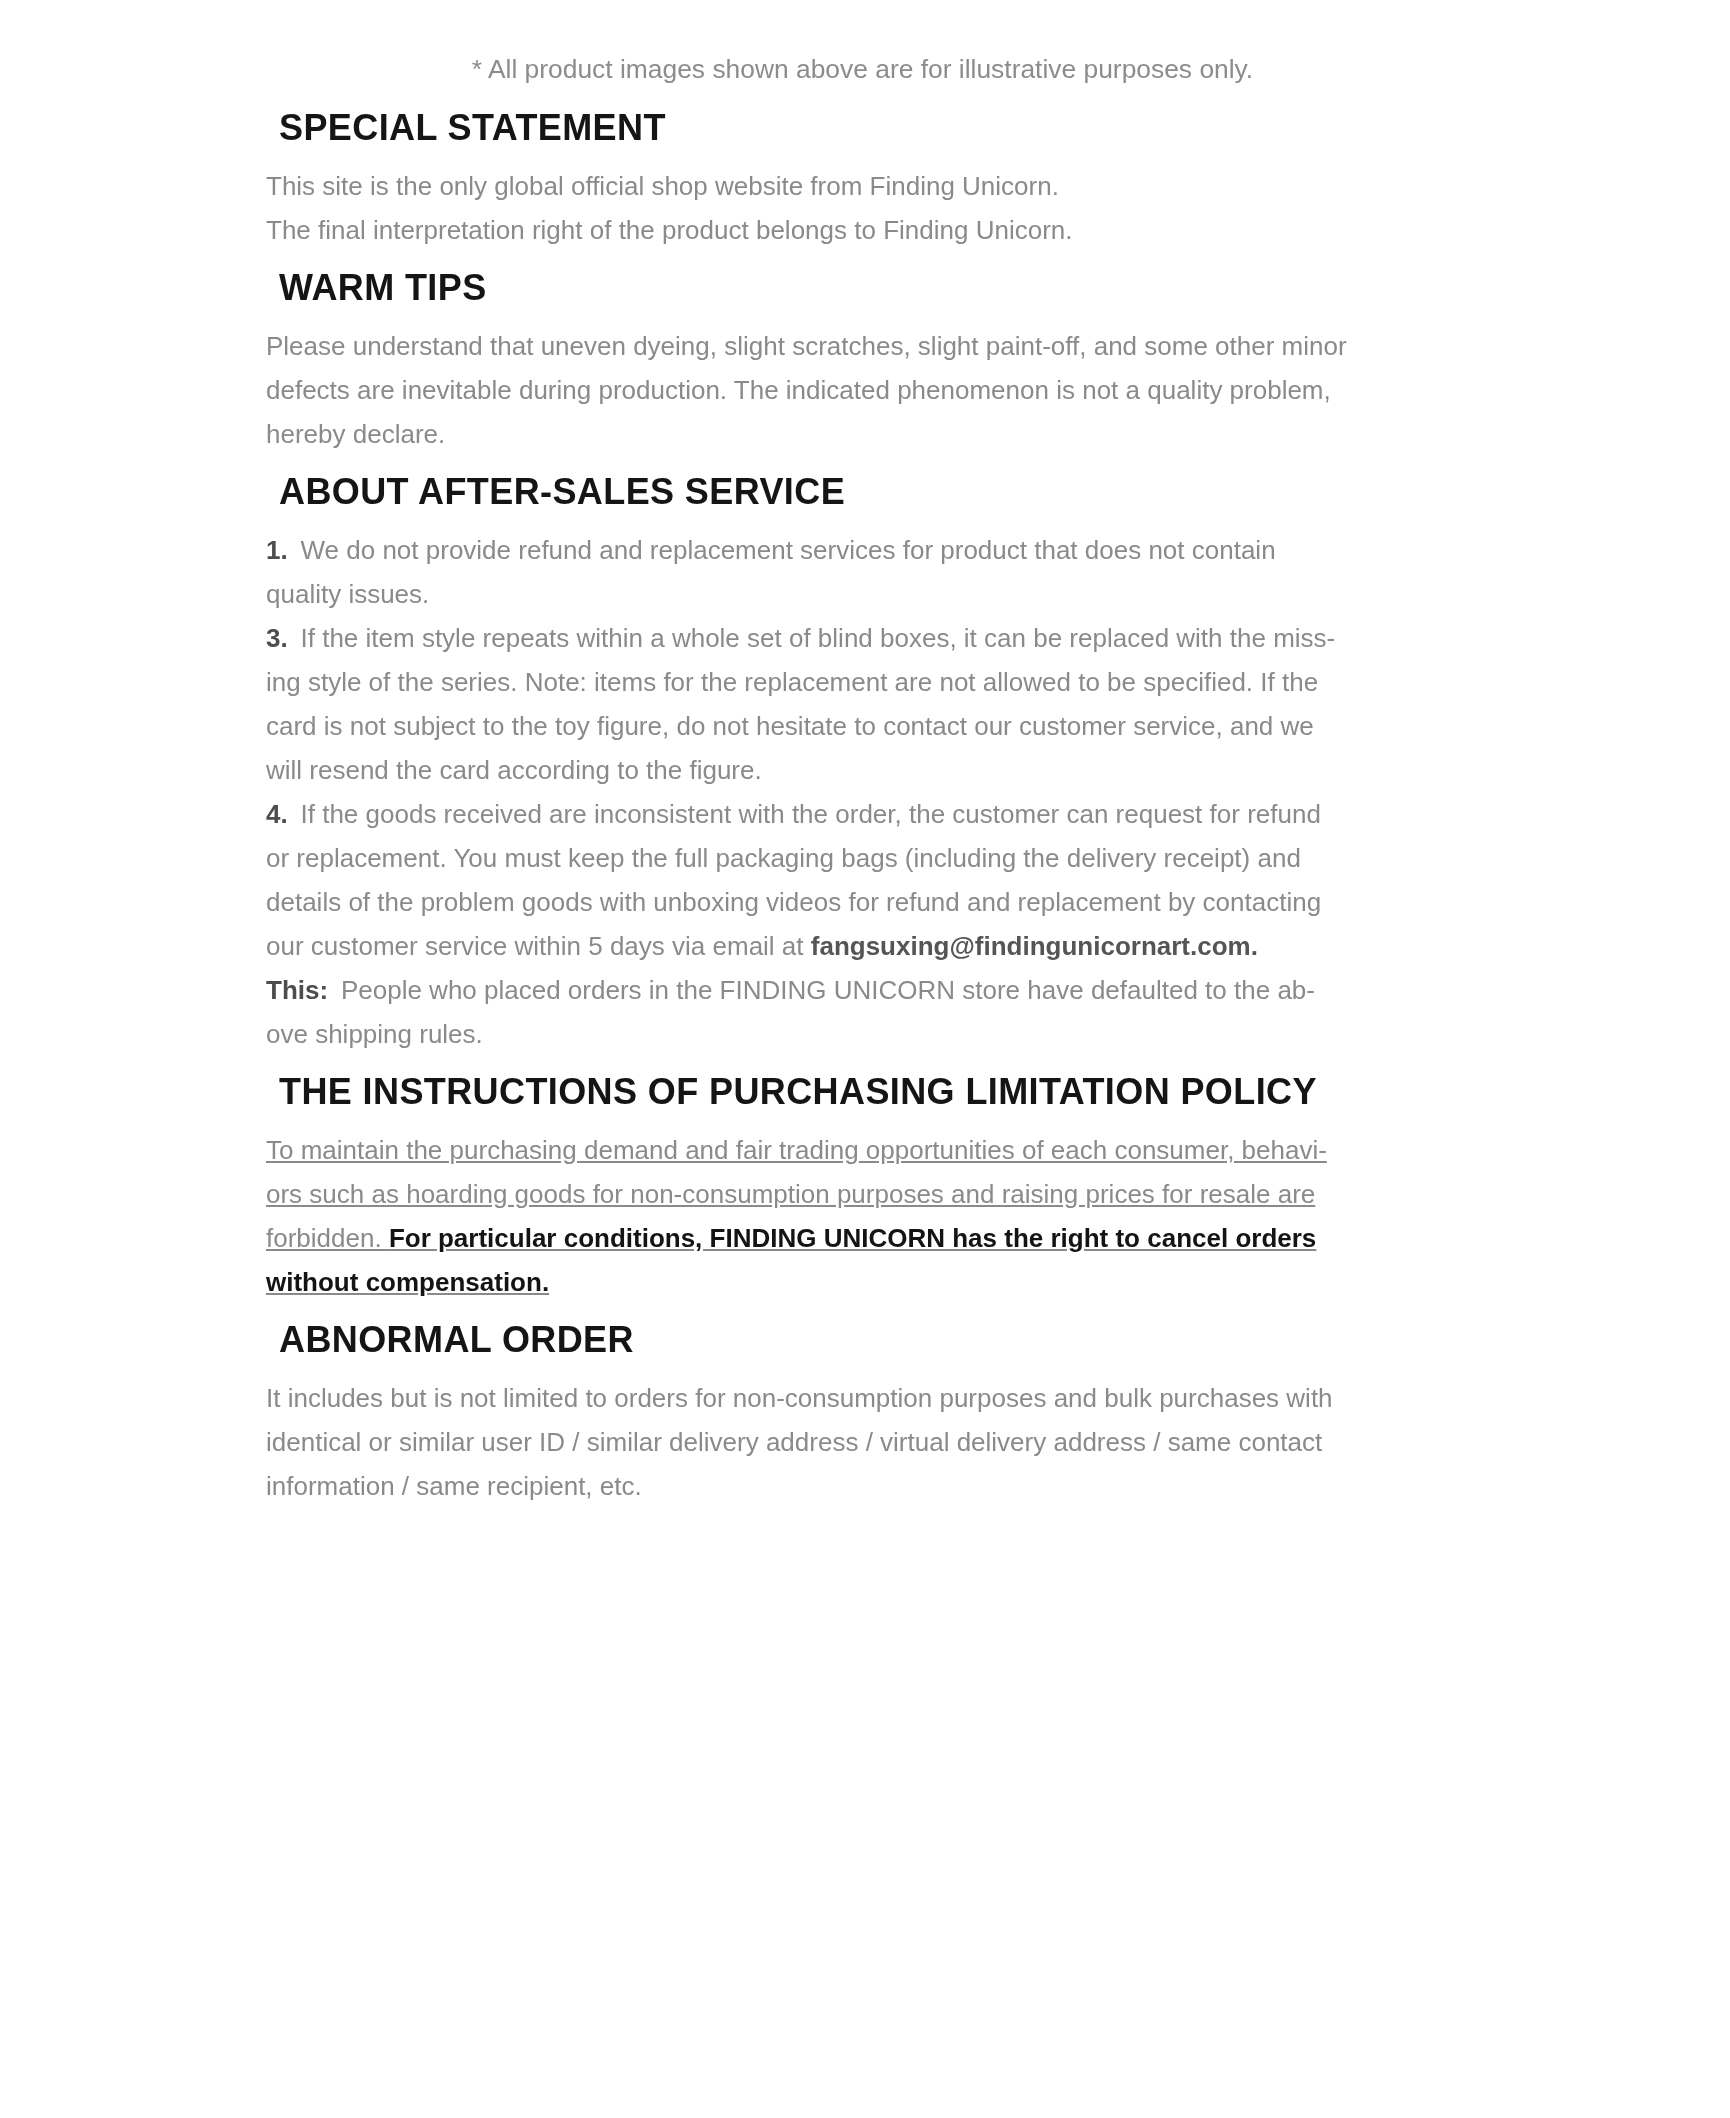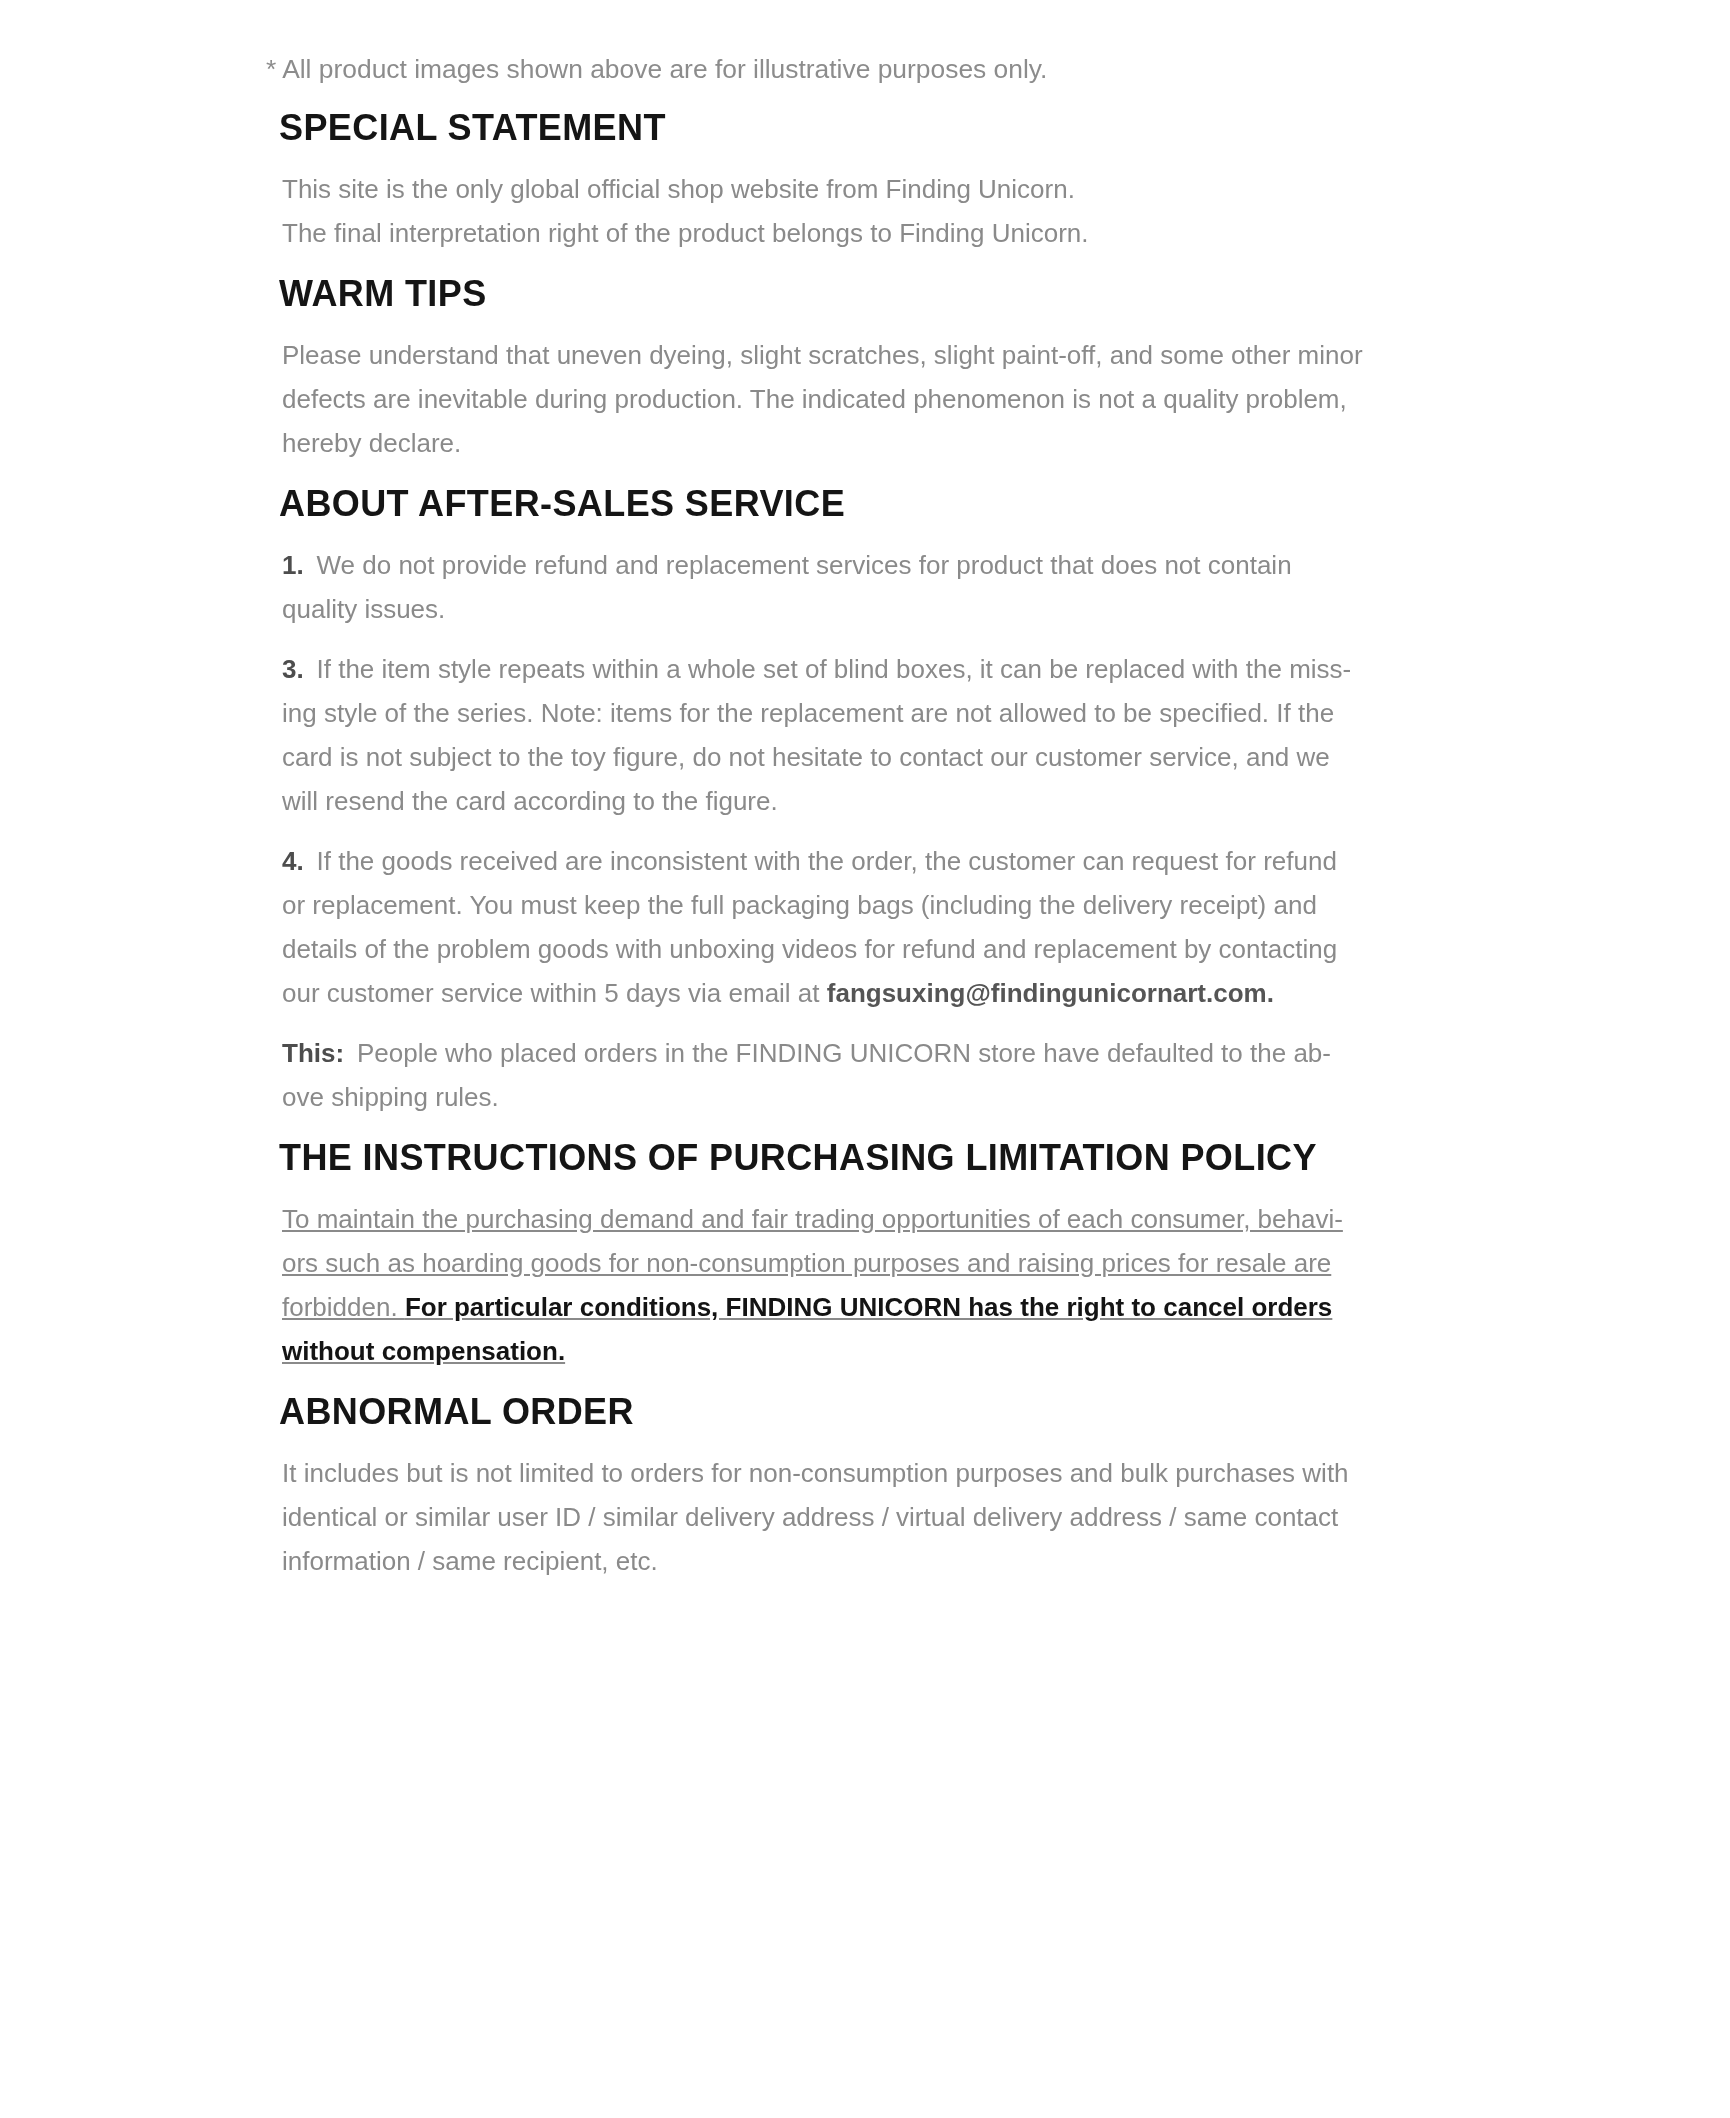--- a/index.html
+++ b/index.html
@@ -7,39 +7,40 @@
     width: 1730px;
     height: 2119px;
     background: #ffffff;
     font-family: "Liberation Sans", sans-serif;
     overflow: hidden;
   }
   .content {
     padding: 46px 271px 0 266px; 
   }
   .top-note {
+    text-align: center;
     color: #8c8c8c;
     font-size: 26.4px;
     line-height: 46px;
     font-weight: 400;
   }
   h2.sec-heading {
     font-size: 36px;
     line-height: 46px;
     font-weight: 700;
     color: #151515;
     letter-spacing: 0.4px;
     margin: 13px;
   }
   p.body-text {
     font-size: 26px;
     line-height: 44px;
     color: #8a8a8a;
     font-weight: 400;
-    margin: 16px;
+    margin: 0;
     white-space: pre-line; 
   }
   
   .num        { font-weight: 700; color: #4d4d4d; padding-right: 5.6px; }
   .bold-dark  { font-weight: 700; color: #555555; }
   .bold-black { font-weight: 700; color: #141414; }
   .gray       { }
   
   .gap-special-head { margin-top: 88px; }
   .gap-special-para { margin-top: 22.4px; }

